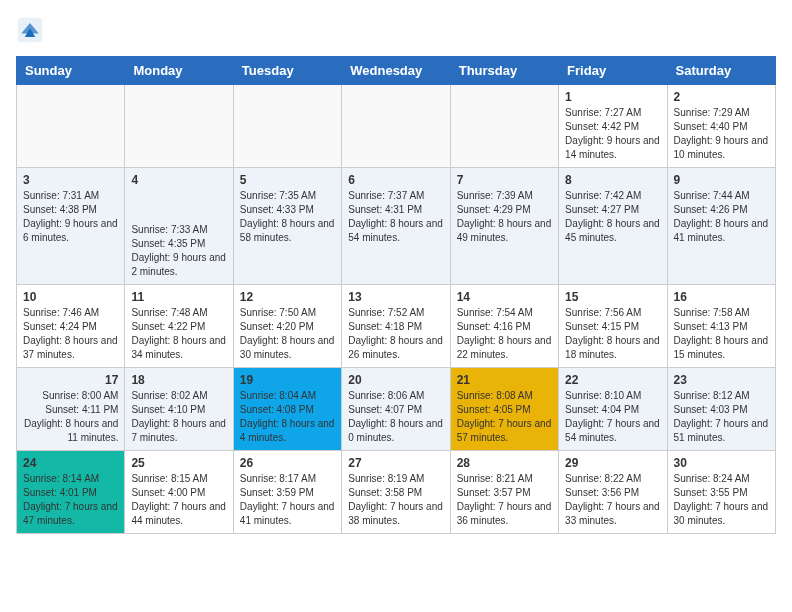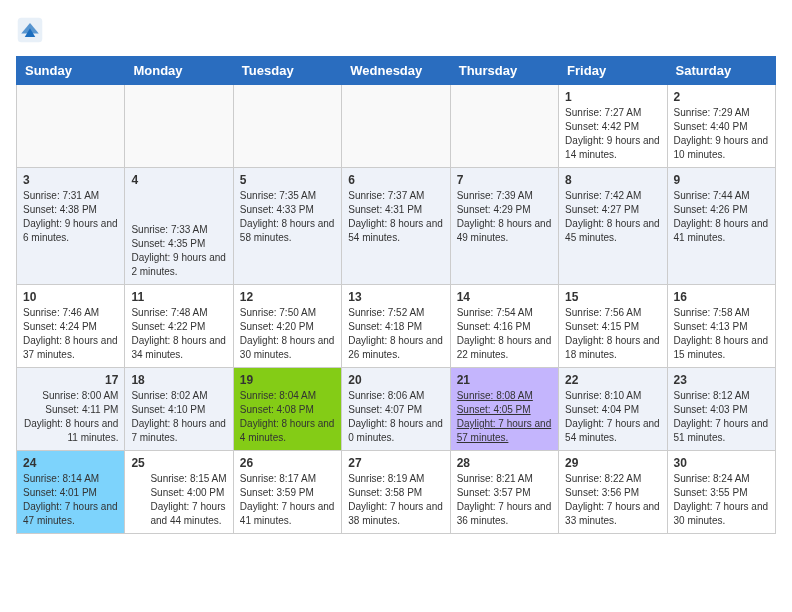--- a/index.html
+++ b/index.html
@@ -234,61 +234,61 @@
           <div class="day-info" style="white-space: pre-line;">Sunrise: 8:00 AM
 Sunset: 4:11 PM
 Daylight: 8 hours and 11 minutes.</div>
         </td>
         <td style="background: rgb(238, 242, 249);">
           <span class="day-num">18</span>
           <div class="day-info" style="white-space: pre-line;">Sunrise: 8:02 AM
 Sunset: 4:10 PM
 Daylight: 8 hours and 7 minutes.</div>
         </td>
-        <td style="background: #84cc16;">
+        <td style="background: #0ea5e9;">
           <span class="day-num">19</span>
           <div class="day-info" style="white-space: pre-line;">Sunrise: 8:04 AM
 Sunset: 4:08 PM
 Daylight: 8 hours and 4 minutes.</div>
         </td>
         <td style="background: rgb(238, 242, 249);">
           <span class="day-num">20</span>
           <div class="day-info" style="white-space: pre-line;">Sunrise: 8:06 AM
 Sunset: 4:07 PM
 Daylight: 8 hours and 0 minutes.</div>
         </td>
-        <td style="background: #c4b5fd;">
+        <td style="background: #eab308;">
           <span class="day-num">21</span>
-          <div class="day-info" style="white-space: pre-line; text-decoration: underline;">Sunrise: 8:08 AM
+          <div class="day-info" style="white-space: pre-line;">Sunrise: 8:08 AM
 Sunset: 4:05 PM
 Daylight: 7 hours and 57 minutes.</div>
         </td>
         <td style="background: rgb(238, 242, 249);">
           <span class="day-num">22</span>
           <div class="day-info" style="white-space: pre-line;">Sunrise: 8:10 AM
 Sunset: 4:04 PM
 Daylight: 7 hours and 54 minutes.</div>
         </td>
         <td style="background: rgb(238, 242, 249);">
           <span class="day-num">23</span>
           <div class="day-info" style="white-space: pre-line;">Sunrise: 8:12 AM
 Sunset: 4:03 PM
 Daylight: 7 hours and 51 minutes.</div>
         </td>
       </tr>
       <tr>
-        <td style="background: #7dd3fc;">
+        <td style="background: #14b8a6;">
           <span class="day-num">24</span>
           <div class="day-info" style="white-space: pre-line;">Sunrise: 8:14 AM
 Sunset: 4:01 PM
 Daylight: 7 hours and 47 minutes.</div>
         </td>
         <td style="background: rgb(255, 255, 255);">
           <span class="day-num">25</span>
-          <div class="day-info" style="white-space: pre-line; margin-left: 19px;">Sunrise: 8:15 AM
+          <div class="day-info" style="white-space: pre-line;">Sunrise: 8:15 AM
 Sunset: 4:00 PM
 Daylight: 7 hours and 44 minutes.</div>
         </td>
         <td style="background: rgb(255, 255, 255);">
           <span class="day-num">26</span>
           <div class="day-info" style="white-space: pre-line;">Sunrise: 8:17 AM
 Sunset: 3:59 PM
 Daylight: 7 hours and 41 minutes.</div>
         </td>
         <td style="background: rgb(255, 255, 255);">

